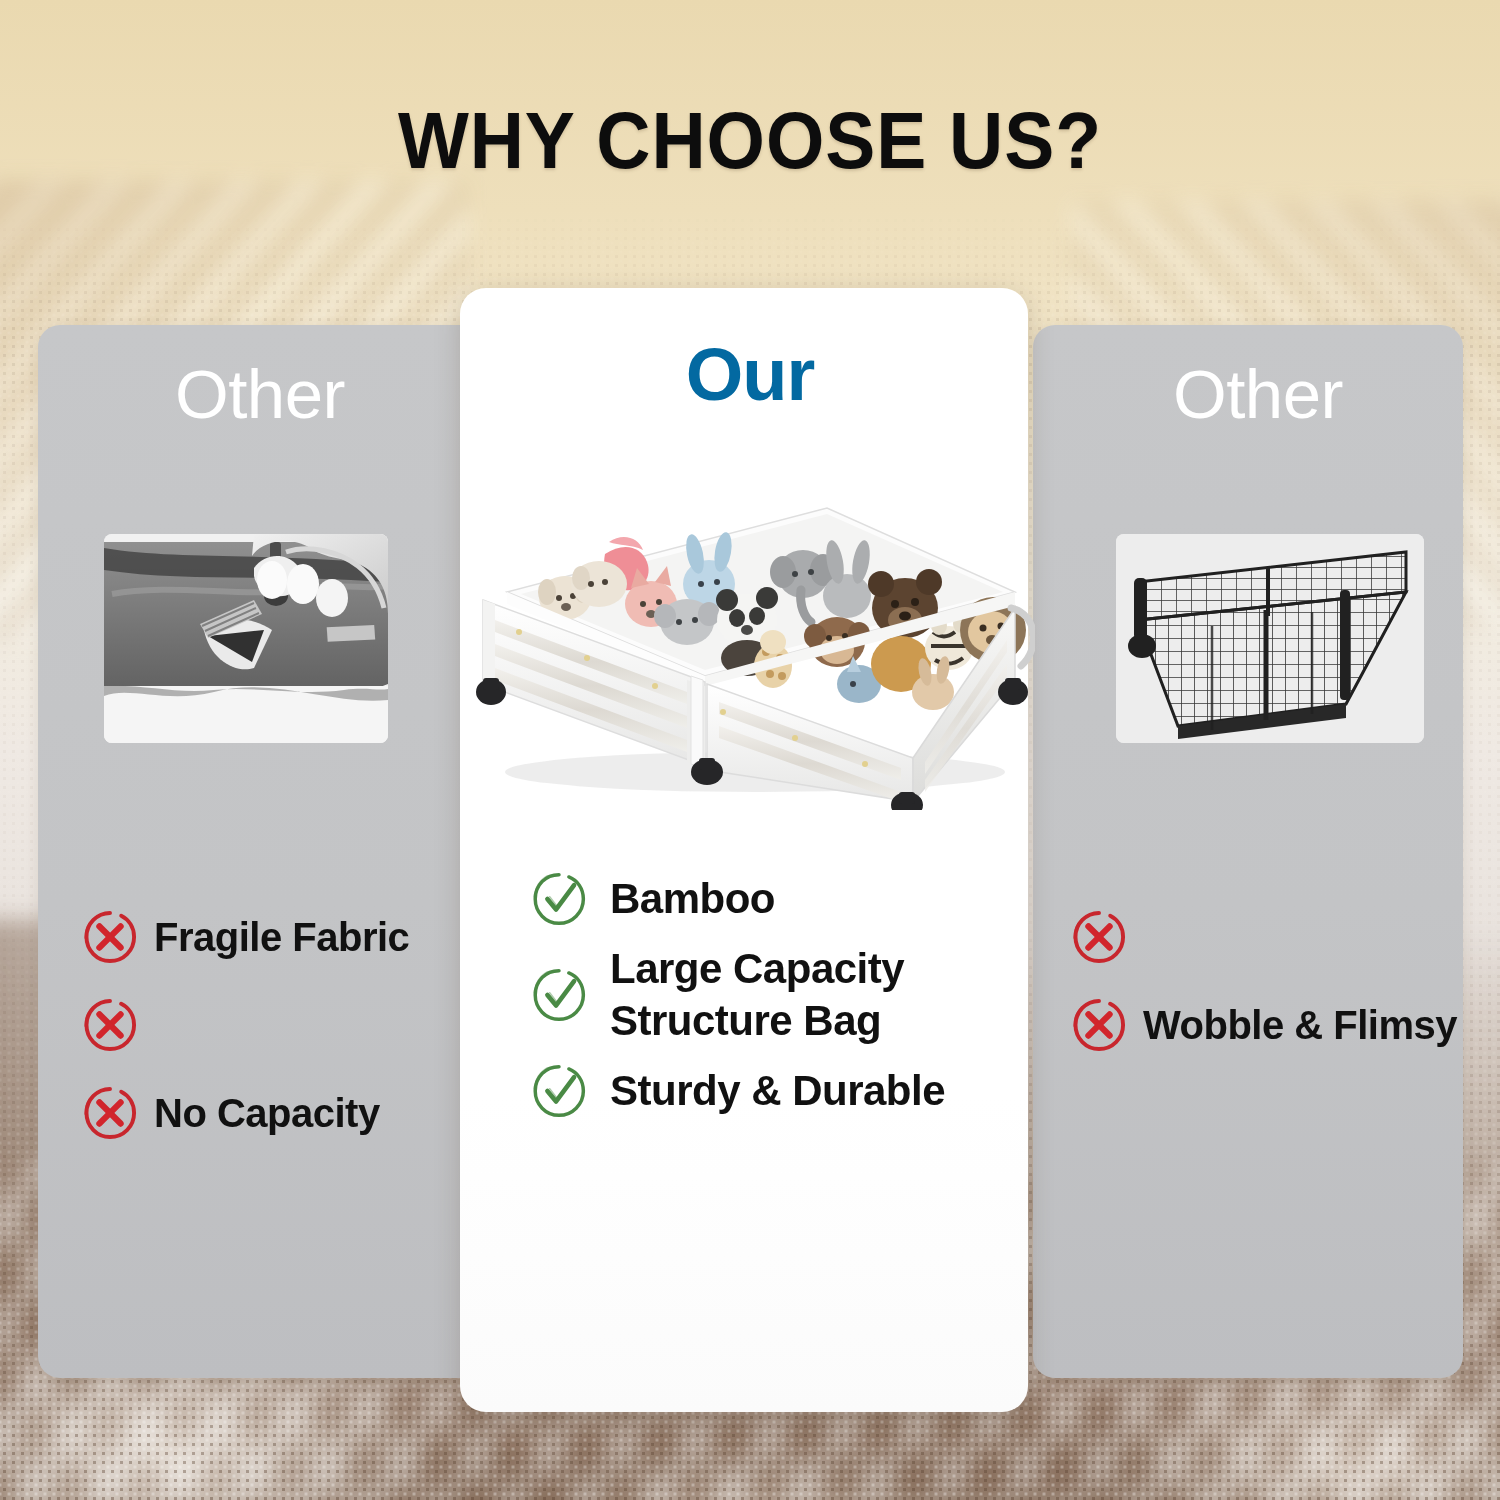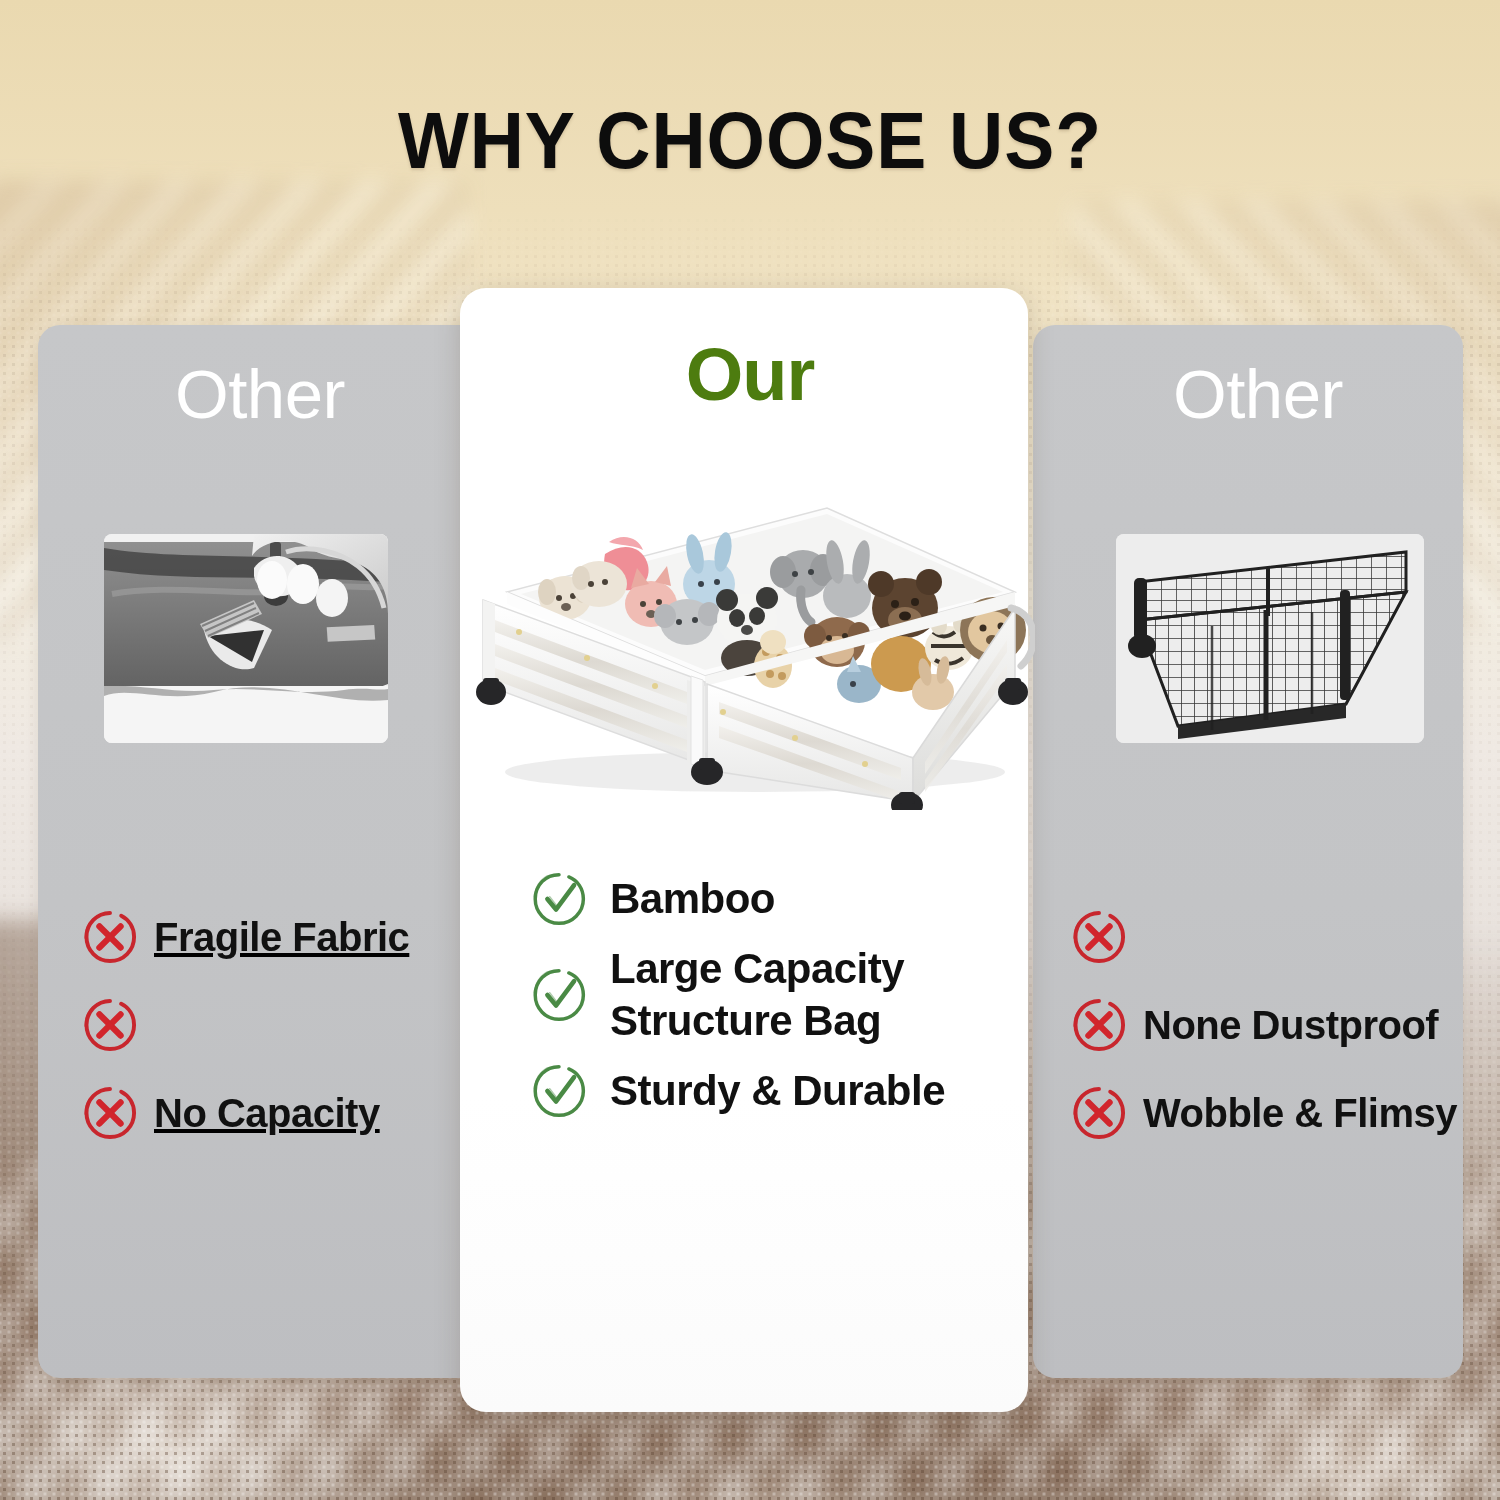--- a/index.html
+++ b/index.html
@@ -116,21 +116,21 @@
   #panel-our {
     position:absolute; left:460px; top:288px; width:568px; height:1124px;
     background:linear-gradient(180deg,#ffffff 0%, #ffffff 72%, #fbfbfb 100%);
     border-radius:26px;
     z-index:6;
     box-shadow:0 6px 26px rgba(80,62,46,.22);
   }
   #heading-our {
     position:absolute; left:0; right:0; top:332px;
     text-align:center;
-    font-size:74px; font-weight:bold; color:#4d7c0f;
+    font-size:74px; font-weight:bold; color:#0369a1;
     letter-spacing:-1px;
     z-index:7;
   }
 
   
   .photo-frame {
     position:absolute;
     border-radius:8px;
     overflow:hidden;
     z-index:4;
@@ -146,21 +146,21 @@
   }
   #photo-center svg { display:block; width:100%; height:100%; }
 
   
   .feat-list { position:absolute; z-index:5; }
   #feats-left  { left:82px;  top:893px; width:520px; }
   #feats-right { left:1071px; top:893px; width:400px; }
   #feats-our   { left:530px; top:862px; width:480px; z-index:8; }
 
   .feat-row { display:flex; align-items:center; }
-  #feats-left  .feat-row { height:88px;text-decoration:underline; }
+  #feats-left  .feat-row { height:88px; }
   #feats-right .feat-row { height:88px; }
   #feats-our   .feat-row { height:74px; }
 
   .feat-icon { flex:0 0 auto; width:56px; height:56px; margin-right:16px; }
   #feats-our .feat-icon { width:58px; height:58px; margin-right:22px; }
   .feat-icon svg { display:block; width:100%; height:100%; }
 
   .feat-label {
     font-size:40px; font-weight:bold; color:#111111;
     letter-spacing:-.5px; white-space:pre-line; line-height:49px;
@@ -314,33 +314,20 @@
     <span class="feat-icon">
       <svg viewBox="0 0 100 100">
         <path d="M50 7 C27 7 8 26 8 50 C8 74 27 93 50 93 C74 93 93 74 93 50 C93 33 84 19 70 12" stroke="#c8262d" stroke-width="7" fill="none" stroke-linecap="round"></path>
         <path d="M18 22 C10 31 6 42 6 52" stroke="#c8262d" stroke-width="4" fill="none" stroke-linecap="round" opacity=".55"></path>
         <path d="M24 14 C16 20 10 29 7 38" stroke="#c8262d" stroke-width="3" fill="none" stroke-linecap="round" opacity=".4"></path>
         <path d="M31 31 L69 69" stroke="#d2252c" stroke-width="11" stroke-linecap="round"></path>
         <path d="M69 31 L31 69" stroke="#d2252c" stroke-width="11" stroke-linecap="round"></path>
         <path d="M33 27 L72 66" stroke="#c8262d" stroke-width="3" stroke-linecap="round" opacity=".5"></path>
       </svg>
     </span>
-    <span class="feat-label">None Dustproof</span>
-  </div>
-  <div class="feat-row">
-    <span class="feat-icon">
-      <svg viewBox="0 0 100 100">
-        <path d="M50 7 C27 7 8 26 8 50 C8 74 27 93 50 93 C74 93 93 74 93 50 C93 33 84 19 70 12" stroke="#c8262d" stroke-width="7" fill="none" stroke-linecap="round"></path>
-        <path d="M18 22 C10 31 6 42 6 52" stroke="#c8262d" stroke-width="4" fill="none" stroke-linecap="round" opacity=".55"></path>
-        <path d="M24 14 C16 20 10 29 7 38" stroke="#c8262d" stroke-width="3" fill="none" stroke-linecap="round" opacity=".4"></path>
-        <path d="M31 31 L69 69" stroke="#d2252c" stroke-width="11" stroke-linecap="round"></path>
-        <path d="M69 31 L31 69" stroke="#d2252c" stroke-width="11" stroke-linecap="round"></path>
-        <path d="M33 27 L72 66" stroke="#c8262d" stroke-width="3" stroke-linecap="round" opacity=".5"></path>
-      </svg>
-    </span>
     <span class="feat-label">Wobble &amp; Flimsy</span>
   </div>
 </div>
 
 <div id="panel-our"></div>
 <div id="heading-our">Our</div>
 
 <div id="photo-center">
   <svg viewBox="0 0 580 330" preserveAspectRatio="xMidYMid meet">
     <defs>

